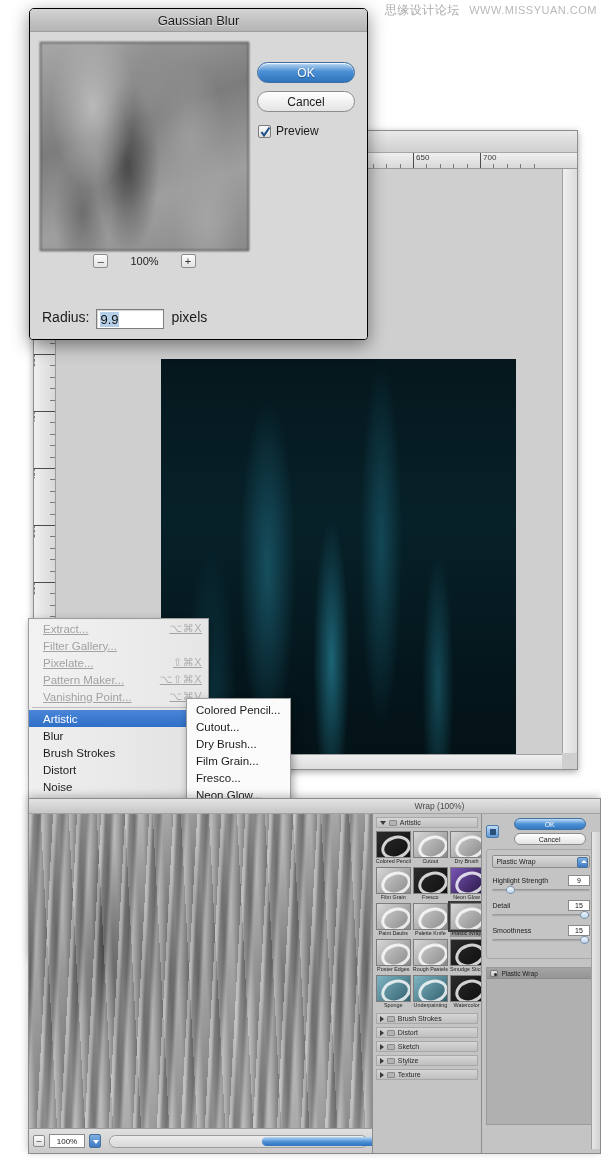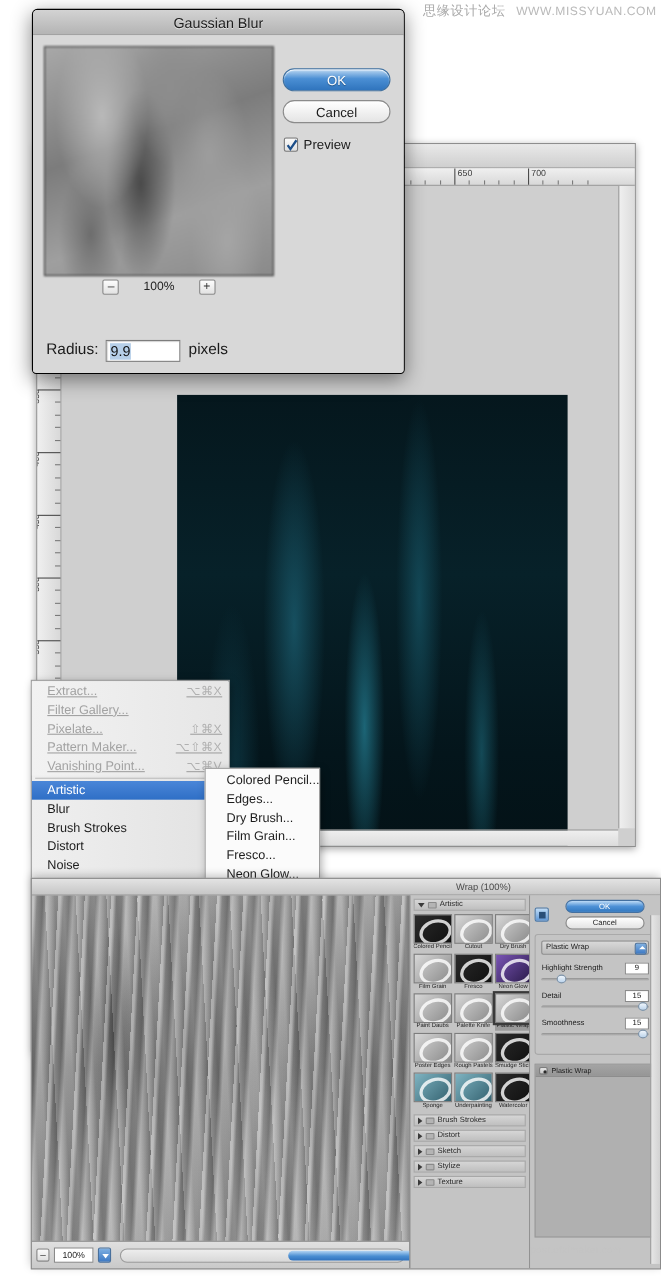--- a/index.html
+++ b/index.html
@@ -236,21 +236,21 @@
   
   .menu-sub {
     position: absolute; left: 186px; top: 698px;
     width: 105px;
     background: #fbfbfb;
     border: 1px solid #9e9e9e;
     box-shadow: 2px 3px 8px rgba(0,0,0,.35);
     padding: 2px 0;
     font-size: 11.5px;
   }
-  .menu-sub .mi { padding-left: 19px; }
+  .menu-sub .mi { padding-left: 9px; }
 
   
   .fg-window {
     position: absolute; left: 28px; top: 798px;
     width: 573px; height: 356px;
     background: #c8c8c8;
     border: 1px solid #8b8b8b;
     box-shadow: 0 -2px 8px rgba(0,0,0,.25);
     overflow: hidden;
   }
@@ -735,21 +735,21 @@
       <span>Digimarc</span>
       <span class="arw"></span>
     </div>
   </div>
 
   <div class="menu-sub" id="menu-sub">
       <div class="mi">
         <span>Colored Pencil...</span>
       </div>
       <div class="mi">
-        <span>Edges...</span>
+        <span>Cutout...</span>
       </div>
       <div class="mi">
         <span>Dry Brush...</span>
       </div>
       <div class="mi">
         <span>Film Grain...</span>
       </div>
       <div class="mi">
         <span>Fresco...</span>
       </div>

